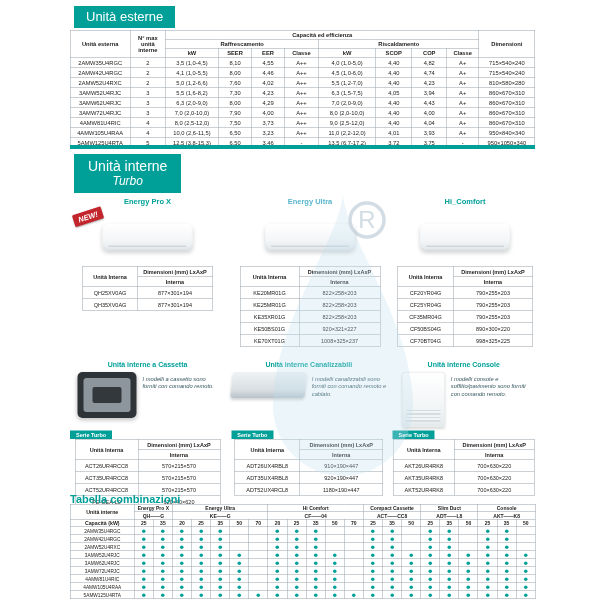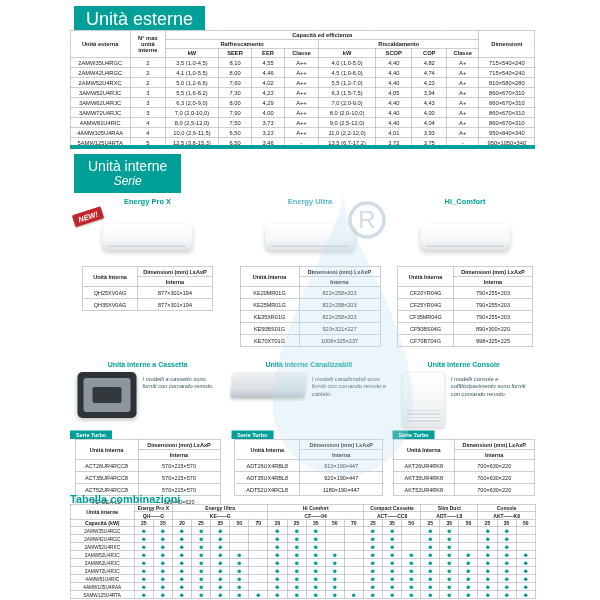--- a/index.html
+++ b/index.html
@@ -3,21 +3,21 @@
 <meta charset="utf-8">
 <style>
   html,body{margin:0;padding:0;}
   body{
     width:600px;height:600px;position:relative;overflow:hidden;
     background:#ffffff;font-family:"Liberation Sans",sans-serif;color:#222;
   }
   .abs{position:absolute;}
   
   .banner{background:#00a099;color:#fff;}
-  .banner-esterne{left:74px;top:6px;font-size:18px;padding:3px 12px 4px;text-align:right;}
+  .banner-esterne{left:74px;top:6px;font-size:13px;padding:3px 12px 4px;text-align:right;}
   .banner-interne{left:74px;top:154px;padding:4px 14px 5px;text-align:center;}
   .banner-interne .l1{font-size:14px;}
   .banner-interne .l2{font-size:12px;font-style:italic;}
   .teal-bar{left:70px;top:145px;width:465px;height:4px;background:#00a099;}
   
   .half{transform:scale(.5);transform-origin:0 0;}
   #outdoor-wrap{left:70px;top:30px;width:930px;}
   #wall-wrap{left:70px;top:197px;width:930px;}
   #mid-wrap{left:70px;top:360px;width:930px;}
   #combo-wrap{left:70px;top:504px;width:930px;}
@@ -239,21 +239,21 @@
           <td>-</td>
           <td>950×1050×340</td>
         </tr>
       </tbody>
   </table>
 </div>
 <div class="abs teal-bar"></div>
 
 <div class="abs banner banner-interne">
   <div class="l1">Unità interne</div>
-  <div class="l2">Serie</div>
+  <div class="l2">Turbo</div>
 </div>
 
 <div class="abs half" id="wall-wrap">
   <div class="row-flex">
     <div class="card" style="width:310px">
       <div class="card-title">Energy Pro X</div>
       <div class="img-box">
         <div class="badge-new">NEW!</div>
         <div class="wall-unit"></div>
       </div>

